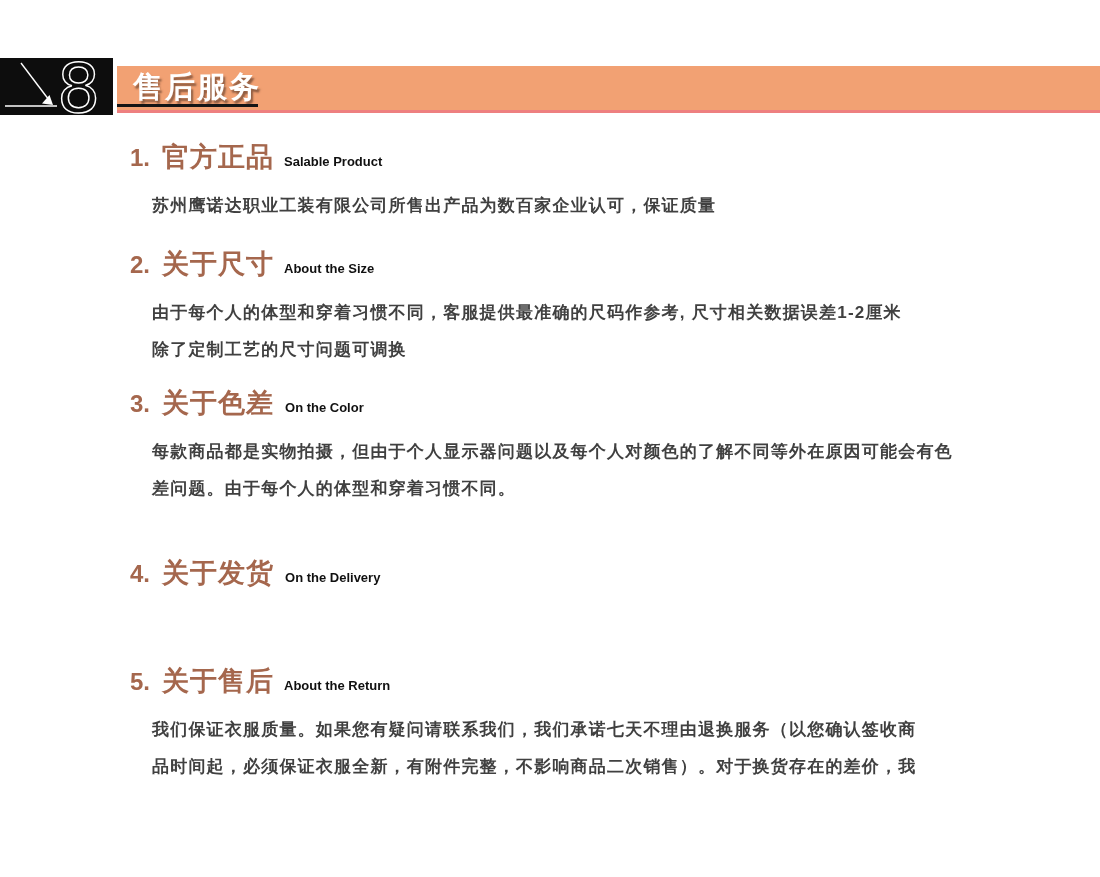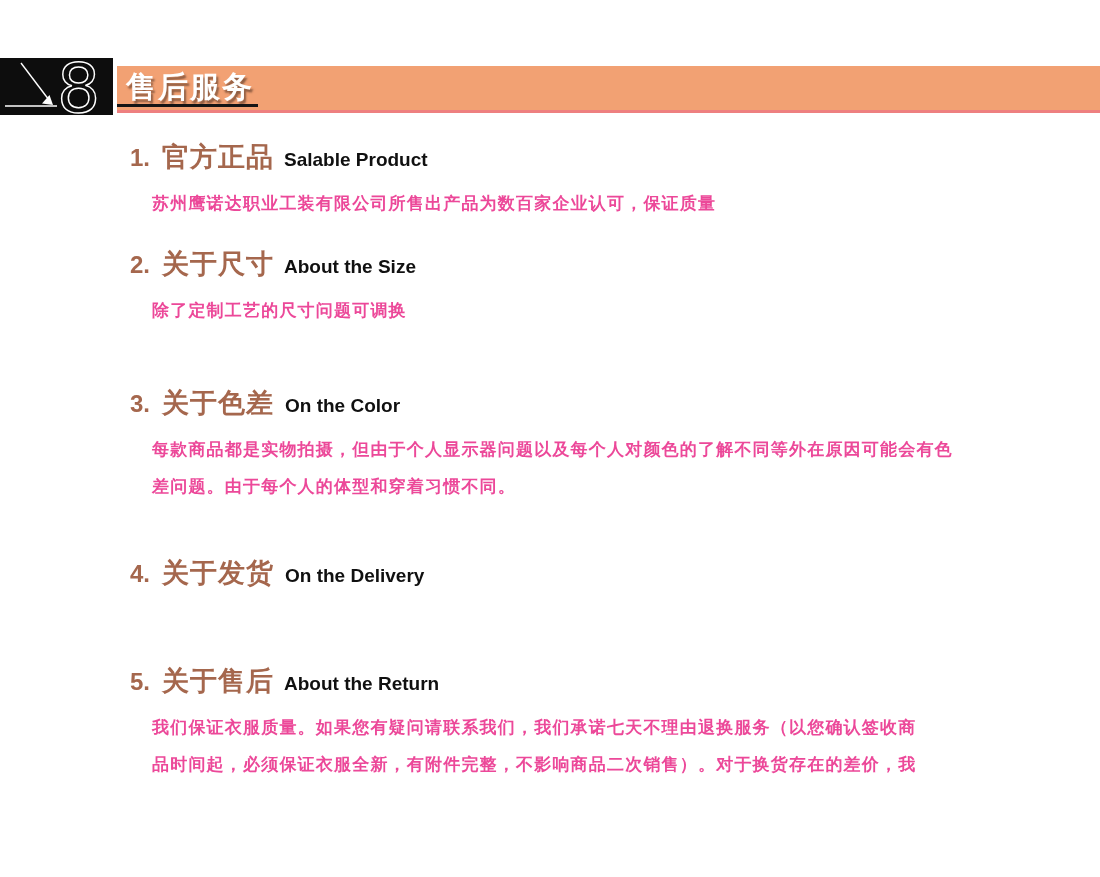--- a/index.html
+++ b/index.html
@@ -15,41 +15,41 @@
   }
   .orange-bar{
     position:absolute;left:117px;top:66px;width:983px;height:44px;
     background:#f2a173;
   }
   .accent-line{
     position:absolute;left:117px;top:110px;width:983px;height:3px;
     background:#ee8080;
   }
   .banner-title{
-    position:absolute;left:126px;top:66px;height:48px;line-height:42px;
+    position:absolute;left:133px;top:66px;height:48px;line-height:42px;
     font-size:30px;font-weight:bold;color:#ffffff;letter-spacing:2px;
     text-shadow:2px 3px 2px rgba(110,70,50,0.75);
     white-space:nowrap;
   }
   .title-underline{
     position:absolute;left:117px;top:104px;width:141px;height:3px;
     background:#151515;
   }
   
   .section{position:absolute;left:130px;white-space:nowrap;}
   .sec-head{font-size:27px;line-height:34px;font-weight:bold;color:#a5674d;}
   .sec-num{font-size:24px;margin-right:12px;}
   .sec-zh{letter-spacing:1px;}
-  .sec-en{font-size:19px;color:#101010;margin-left:10px;letter-spacing:0;}
+  .sec-en{font-size:13px;color:#101010;margin-left:10px;letter-spacing:0;}
   .sec-en.no-gap{margin-left:11px;}
   .sec-body{margin-top:8px;}
   .sec-body p{
     margin:0;padding-left:22px;
     font-size:17px;line-height:37px;font-weight:bold;
-    color:#ec4899;letter-spacing:1.2px;white-space:nowrap;
+    color:#404040;letter-spacing:1.2px;white-space:nowrap;
   }
   .s1{top:140px}.s2{top:247px}.s3{top:386px}.s4{top:556px}.s5{top:664px}
 </style>
 </head>
 <body>
 
 <div class="orange-bar"></div>
 <div class="accent-line"></div>
 
 <div class="logo-box">
@@ -73,20 +73,21 @@
   <div class="sec-body">
     <p>苏州鹰诺达职业工装有限公司所售出产品为数百家企业认可，保证质量</p>
   </div>
 </div>
 
 <div class="section s2">
   <div class="sec-head">
     <span class="sec-num">2.</span><span class="sec-zh">关于尺寸</span><span class="sec-en">About the Size</span>
   </div>
   <div class="sec-body">
+    <p>由于每个人的体型和穿着习惯不同，客服提供最准确的尺码作参考, 尺寸相关数据误差1-2厘米</p>
     <p>除了定制工艺的尺寸问题可调换</p>
   </div>
 </div>
 
 <div class="section s3">
   <div class="sec-head">
     <span class="sec-num">3.</span><span class="sec-zh">关于色差</span><span class="sec-en no-gap">On the Color</span>
   </div>
   <div class="sec-body">
     <p>每款商品都是实物拍摄，但由于个人显示器问题以及每个人对颜色的了解不同等外在原因可能会有色</p>

